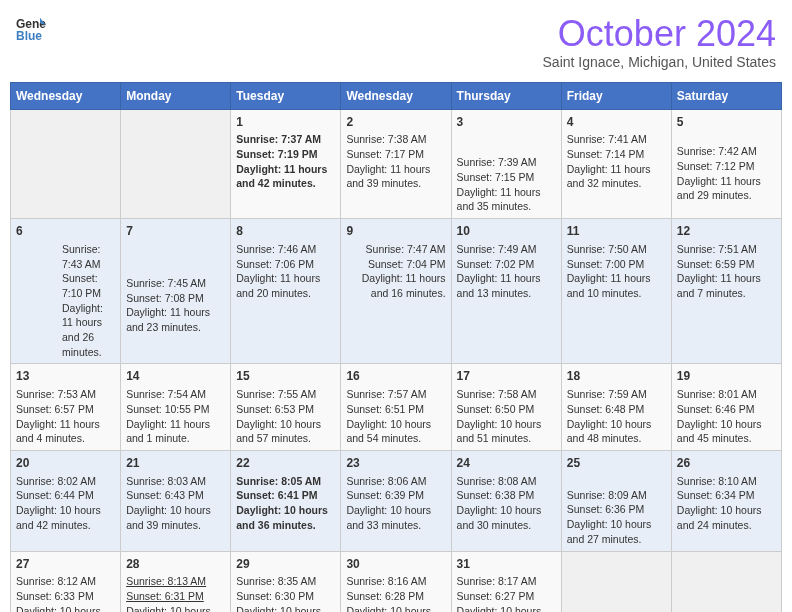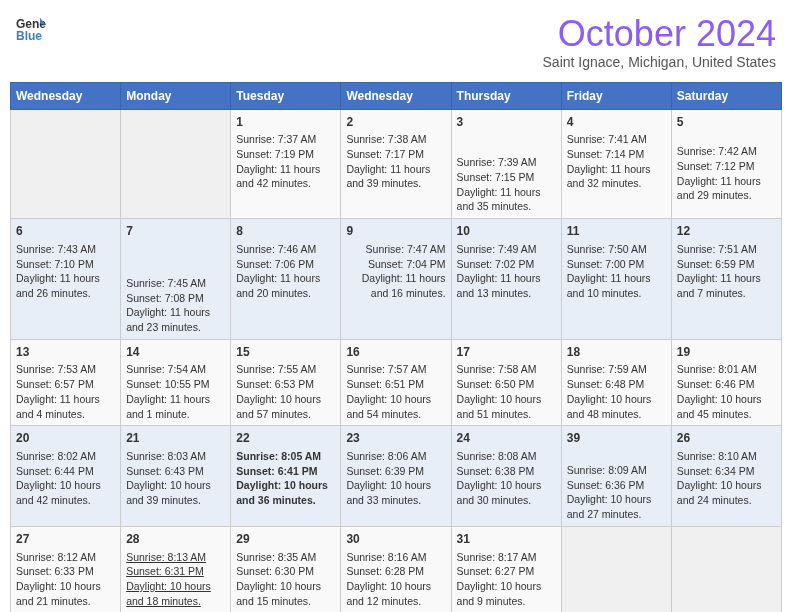--- a/index.html
+++ b/index.html
@@ -109,21 +109,21 @@
         <th>Friday</th>
         <th>Saturday</th>
       </tr>
   </thead>
   <tbody id="calendar-body">
   <tr>
         <td class="empty"></td>
         <td class="empty"></td>
         <td>
           <span class="day-num">1</span>
-          <div style="white-space: pre-line;">Sunrise: 7:37 AM
+          <div style="white-space: pre-line; font-weight: bold;">Sunrise: 7:37 AM
 Sunset: 7:19 PM
 Daylight: 11 hours and 42 minutes.</div>
         </td>
         <td>
           <span class="day-num">2</span>
           <div style="white-space: pre-line;">Sunrise: 7:38 AM
 Sunset: 7:17 PM
 Daylight: 11 hours and 39 minutes.</div>
         </td>
         <td>
@@ -141,21 +141,21 @@
         <td>
           <span class="day-num">5</span>
           <div style="white-space: pre-line; margin-top: 14px;">Sunrise: 7:42 AM
 Sunset: 7:12 PM
 Daylight: 11 hours and 29 minutes.</div>
         </td>
       </tr>
       <tr>
         <td>
           <span class="day-num">6</span>
-          <div style="white-space: pre-line;">Sunrise: 7:43 AM
+          <div style="white-space: pre-line; margin-left: 46px;">Sunrise: 7:43 AM
 Sunset: 7:10 PM
 Daylight: 11 hours and 26 minutes.</div>
         </td>
         <td>
           <span class="day-num">7</span>
           <div style="white-space: pre-line; margin-top: 36px;">Sunrise: 7:45 AM
 Sunset: 7:08 PM
 Daylight: 11 hours and 23 minutes.</div>
         </td>
         <td>
@@ -258,21 +258,21 @@
 Sunset: 6:39 PM
 Daylight: 10 hours and 33 minutes.</div>
         </td>
         <td>
           <span class="day-num">24</span>
           <div style="white-space: pre-line;">Sunrise: 8:08 AM
 Sunset: 6:38 PM
 Daylight: 10 hours and 30 minutes.</div>
         </td>
         <td>
-          <span class="day-num">39</span>
+          <span class="day-num">25</span>
           <div style="white-space: pre-line; margin-top: 16px;">Sunrise: 8:09 AM
 Sunset: 6:36 PM
 Daylight: 10 hours and 27 minutes.</div>
         </td>
         <td>
           <span class="day-num">26</span>
           <div style="white-space: pre-line;">Sunrise: 8:10 AM
 Sunset: 6:34 PM
 Daylight: 10 hours and 24 minutes.</div>
         </td>

